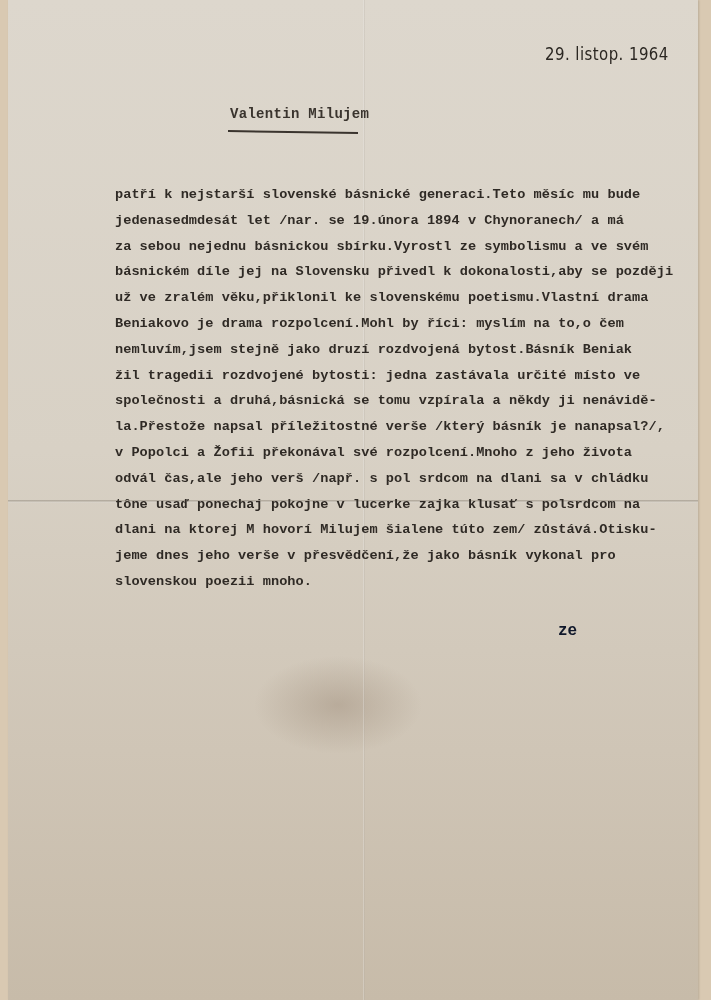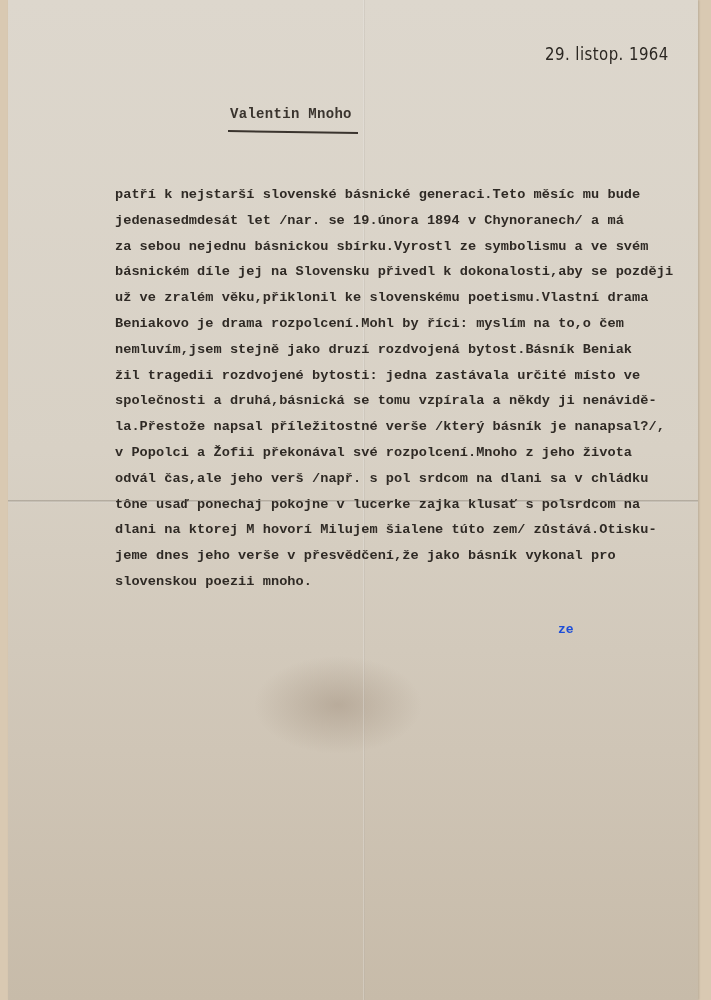--- a/index.html
+++ b/index.html
@@ -40,34 +40,34 @@
     background: #3a342e; transform: rotate(0.8deg);
   }
   .body-text {
     position: absolute; left: 115px; top: 182px; width: 600px;
     font-size: 13.6px; line-height: 25.8px; color: #2f2a25;
     font-weight: bold; letter-spacing: 0.05px;
   }
   .line { white-space: pre; display: block; }
   .signature {
     position: absolute; left: 558px; top: 622px;
-    font-size: 13px; font-weight: bold; color: #1d4ed8;
+    font-size: 16px; font-weight: bold; color: #0f172a;
   }
 </style>
 </head>
 <body>
 
 <div class="paper">
   <div class="fold-v"></div>
   <div class="fold-h"></div>
 </div>
 
 <div class="date">29. listop. 1964</div>
 
-<div class="heading">Valentin Mnoho</div>
+<div class="heading">Valentin Milujem</div>
 <div class="heading-underline"></div>
 
 <div class="body-text">
   <span class="line">patří k nejstarší slovenské básnické generaci.Teto měsíc mu bude</span>
   <span class="line">jedenasedmdesát let /nar. se 19.února 1894 v Chynoranech/ a má</span>
   <span class="line">za sebou nejednu básnickou sbírku.Vyrostl ze symbolismu a ve svém</span>
   <span class="line">básnickém díle jej na Slovensku přivedl k dokonalosti,aby se později</span>
   <span class="line">už ve zralém věku,přiklonil ke slovenskému poetismu.Vlastní drama</span>
   <span class="line">Beniakovo je drama rozpolcení.Mohl by říci: myslím na to,o čem</span>
   <span class="line">nemluvím,jsem stejně jako druzí rozdvojená bytost.Básník Beniak</span>

